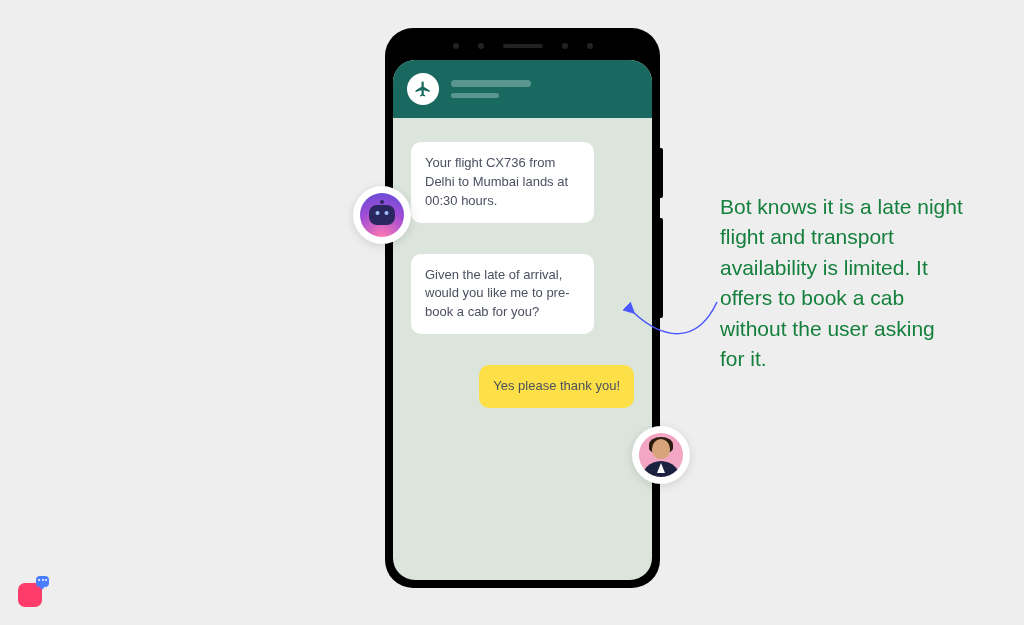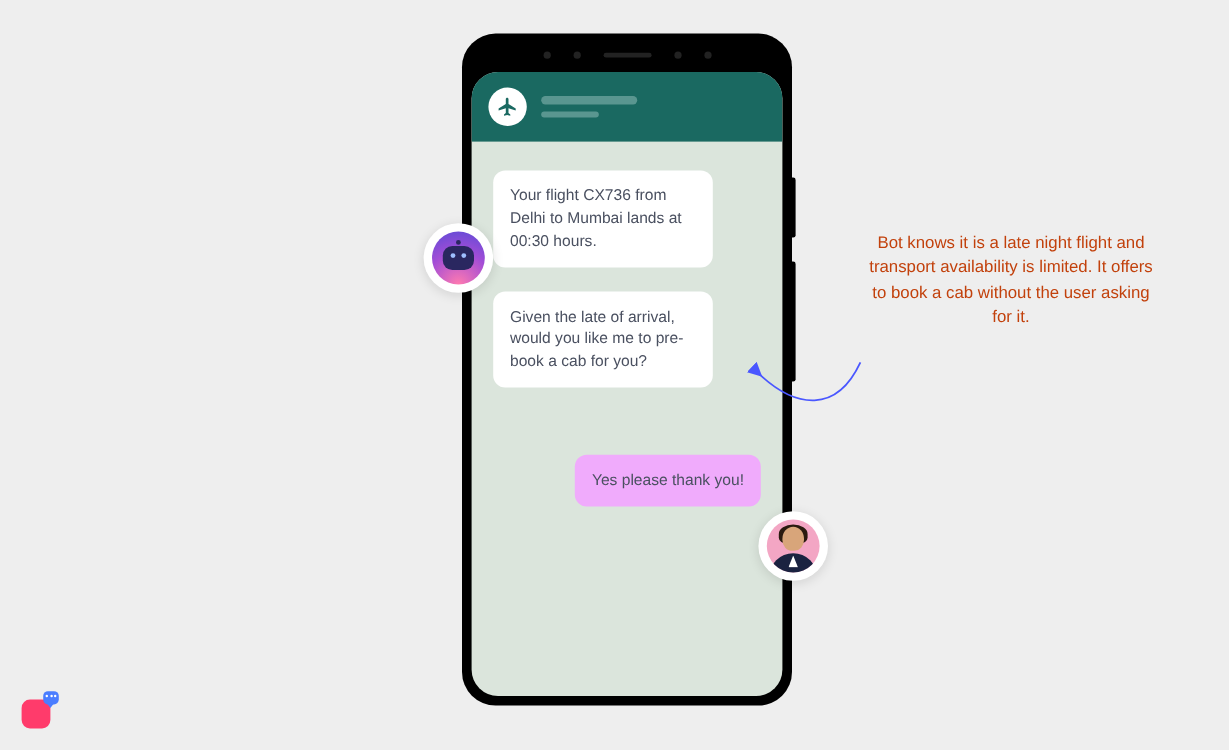--- a/index.html
+++ b/index.html
@@ -80,39 +80,38 @@
     .header-lines { display: flex; flex-direction: column; gap: 6px; }
     .header-line-1 { width: 80px; height: 7px; border-radius: 4px; background: #5a9690; }
     .header-line-2 { width: 48px; height: 5px; border-radius: 3px; background: #5a9690; }
 
     
     .messages {
       flex: 1;
       padding: 24px 18px;
       display: flex;
       flex-direction: column;
-      gap: 20px;
+      gap: 31px;
     }
     .bubble {
       border-radius: 10px;
       padding: 12px 14px;
       font-size: 13px;
       line-height: 1.45;
       max-width: 82%;
     }
     .bubble.bot {
       background: #fff;
       color: #4a5060;
       align-self: flex-start;
     }
     .bubble.user {
-      background: #f0abfc;
+      background: #fde047;
       color: #4a5060;
       align-self: flex-end;
-      margin-top: 36px;
     }
 
     
     .bot-badge {
       position: absolute;
       left: 353px;
       top: 186px;
       width: 58px;
       height: 58px;
       border-radius: 50%;
@@ -201,24 +200,23 @@
       background: #fff;
       clip-path: polygon(50% 0, 100% 100%, 0 100%);
     }
 
     
     .annotation {
       position: absolute;
       left: 720px;
       top: 192px;
       width: 245px;
-      font-size: 14px;
+      font-size: 21px;
       line-height: 1.45;
-      color: #c2410c;
-      text-align: center;
+      color: #15803d;
     }
 
     
     .arrow {
       position: absolute;
       left: 625px;
       top: 290px;
       width: 100px;
       height: 80px;
       overflow: visible;

